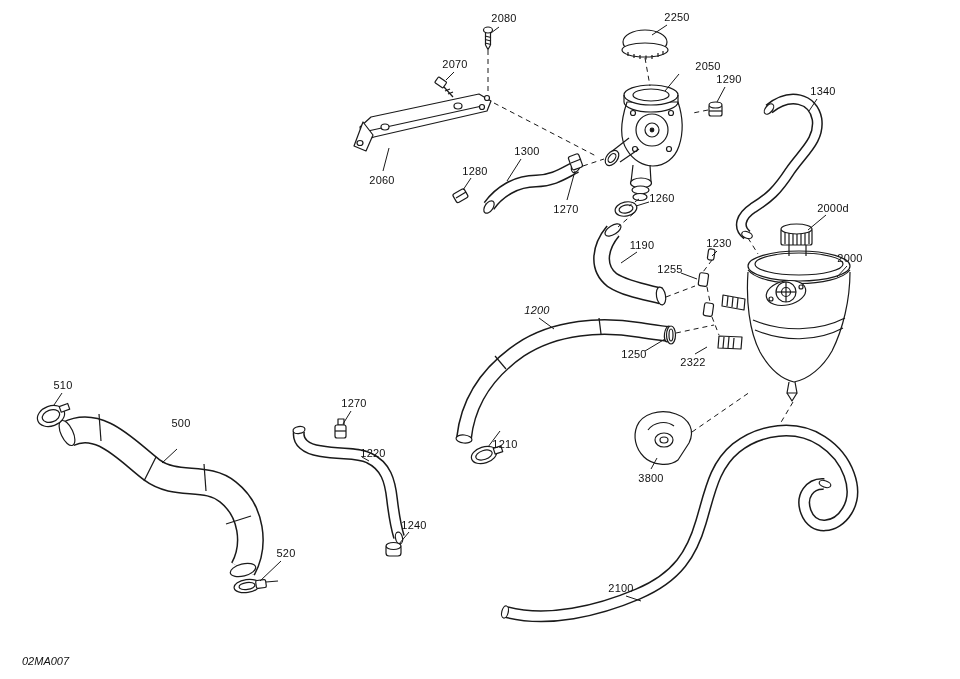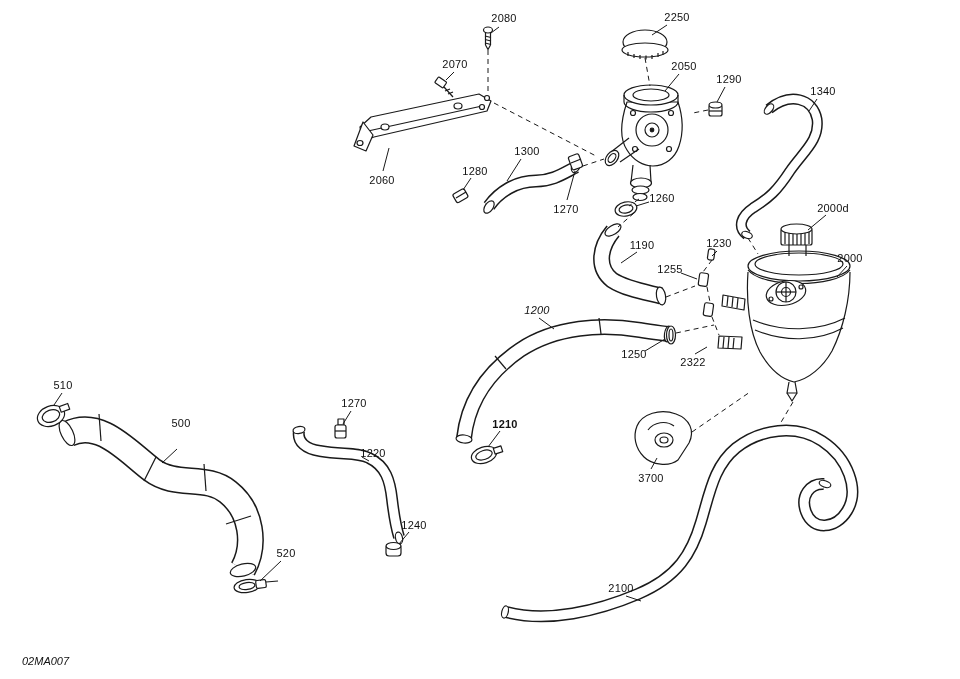--- a/index.html
+++ b/index.html
@@ -308,42 +308,42 @@
         <line x1="626" y1="596" x2="641" y2="601"></line>
       </g>
 
     </g>
   </svg>
 
   <div class="labels-layer">
       <div class="part-label" style="left: 504px; top: 18px;">2080</div>
       <div class="part-label" style="left: 677px; top: 17px;">2250</div>
       <div class="part-label" style="left: 455px; top: 64px;">2070</div>
-      <div class="part-label" style="left: 684px; top: 66px; text-align: center;">2050</div>
+      <div class="part-label" style="left: 708px; top: 66px; text-align: center;">2050</div>
       <div class="part-label" style="left: 729px; top: 79px;">1290</div>
       <div class="part-label" style="left: 823px; top: 91px;">1340</div>
       <div class="part-label" style="left: 382px; top: 180px; text-align: right;">2060</div>
       <div class="part-label" style="left: 475px; top: 171px;">1280</div>
       <div class="part-label" style="left: 527px; top: 151px;">1300</div>
       <div class="part-label" style="left: 566px; top: 209px;">1270</div>
       <div class="part-label" style="left: 662px; top: 198px;">1260</div>
       <div class="part-label" style="left: 833px; top: 208px;">2000d</div>
       <div class="part-label" style="left: 642px; top: 245px;">1190</div>
       <div class="part-label" style="left: 719px; top: 243px;">1230</div>
       <div class="part-label" style="left: 670px; top: 269px;">1255</div>
       <div class="part-label" style="left: 850px; top: 258px;">2000</div>
       <div class="part-label" style="left: 537px; top: 310px; font-style: italic;">1200</div>
       <div class="part-label" style="left: 634px; top: 354px;">1250</div>
       <div class="part-label" style="left: 693px; top: 362px;">2322</div>
       <div class="part-label" style="left: 63px; top: 385px;">510</div>
       <div class="part-label" style="left: 354px; top: 403px;">1270</div>
       <div class="part-label" style="left: 181px; top: 423px;">500</div>
       <div class="part-label" style="left: 373px; top: 453px;">1220</div>
-      <div class="part-label" style="left: 505px; top: 424px; font-weight: bold;">1210</div>
-      <div class="part-label" style="left: 651px; top: 478px;">3700</div>
+      <div class="part-label" style="left: 505px; top: 444px;">1210</div>
+      <div class="part-label" style="left: 651px; top: 478px;">3800</div>
       <div class="part-label" style="left: 414px; top: 525px;">1240</div>
       <div class="part-label" style="left: 286px; top: 553px;">520</div>
       <div class="part-label" style="left: 621px; top: 588px;">2100</div>
     </div>
 
   <div class="diagram-code">02MA007</div>
 
 </div>
 
 </body></html>

